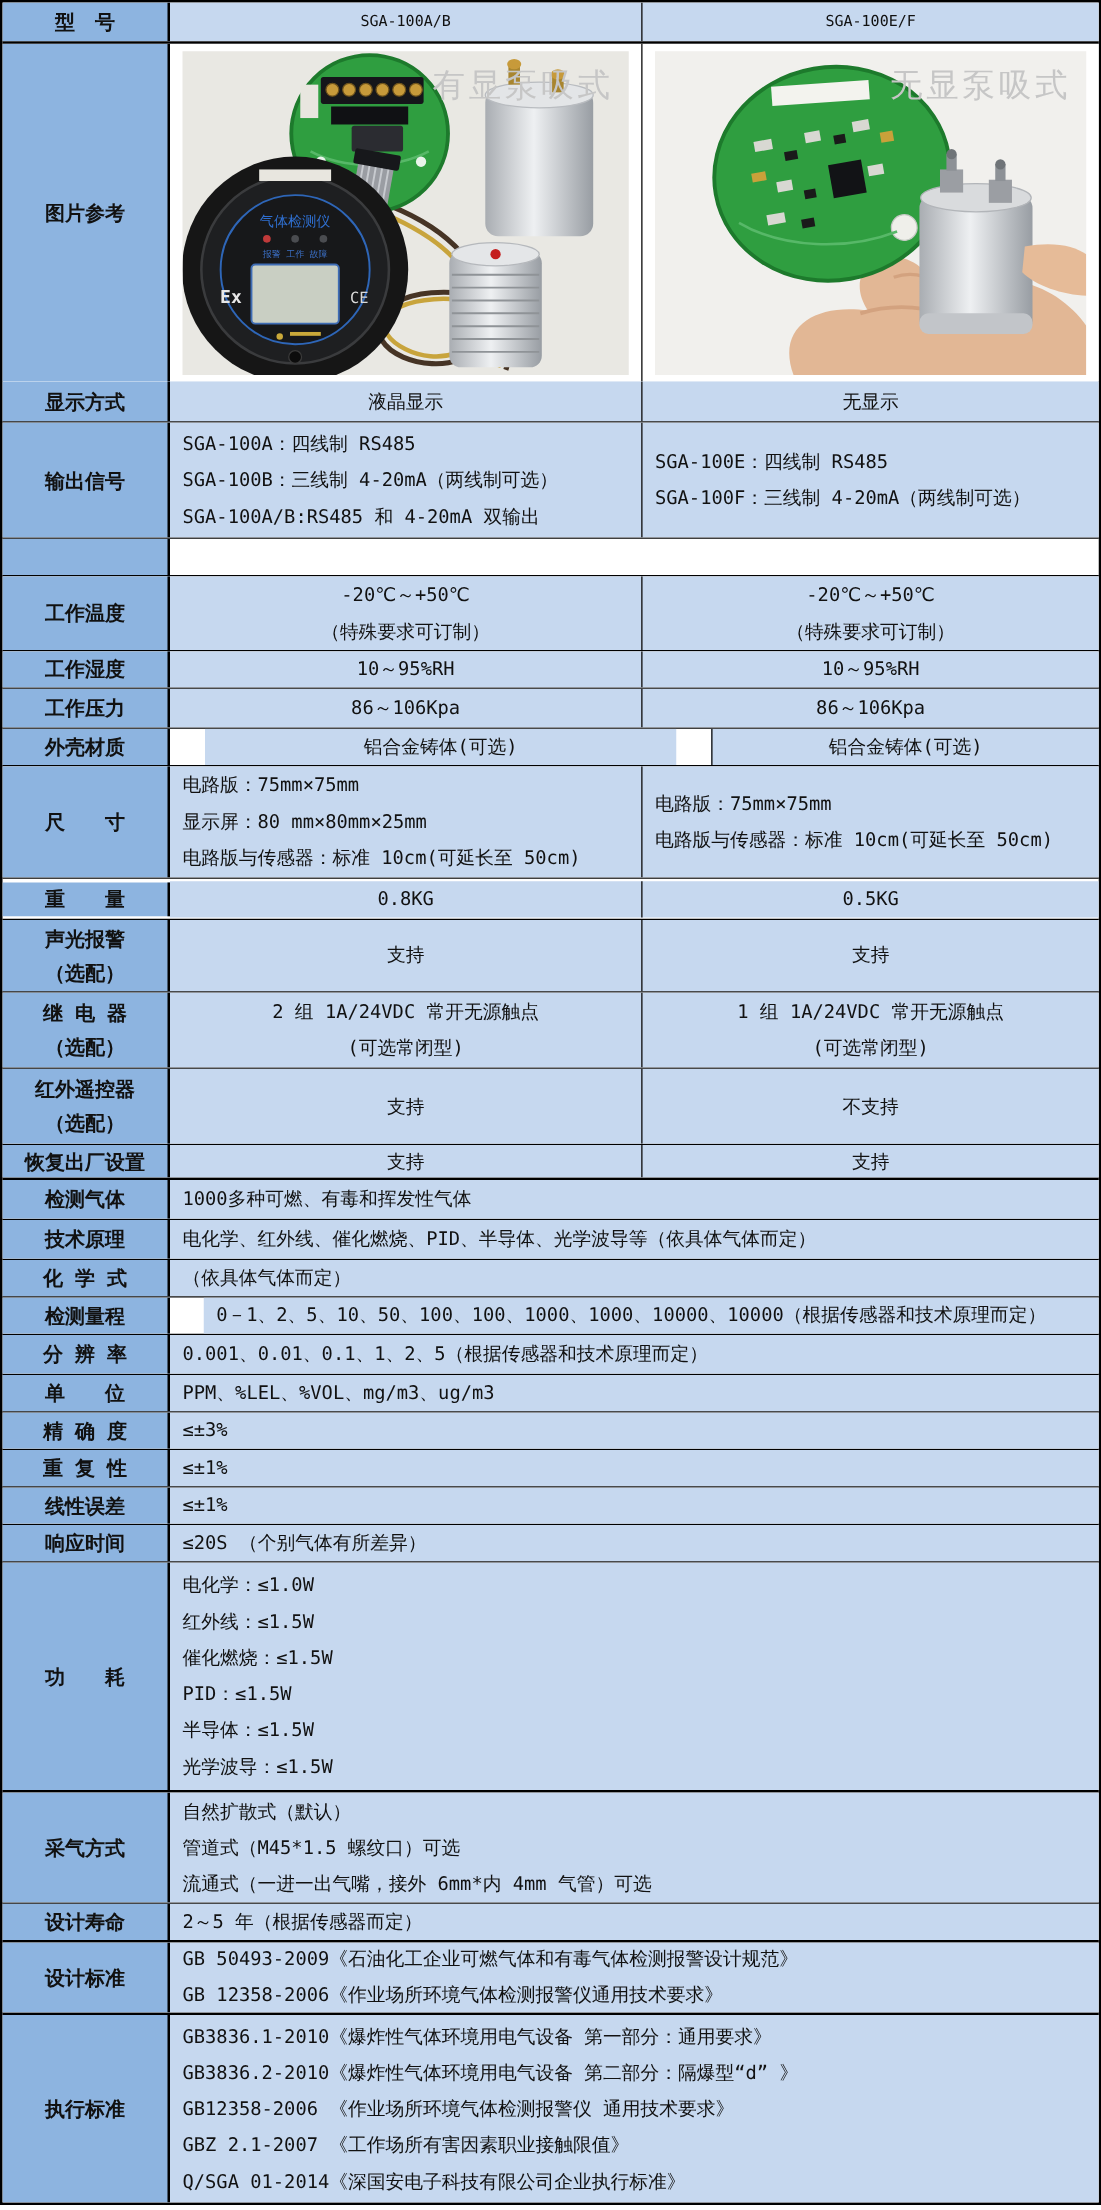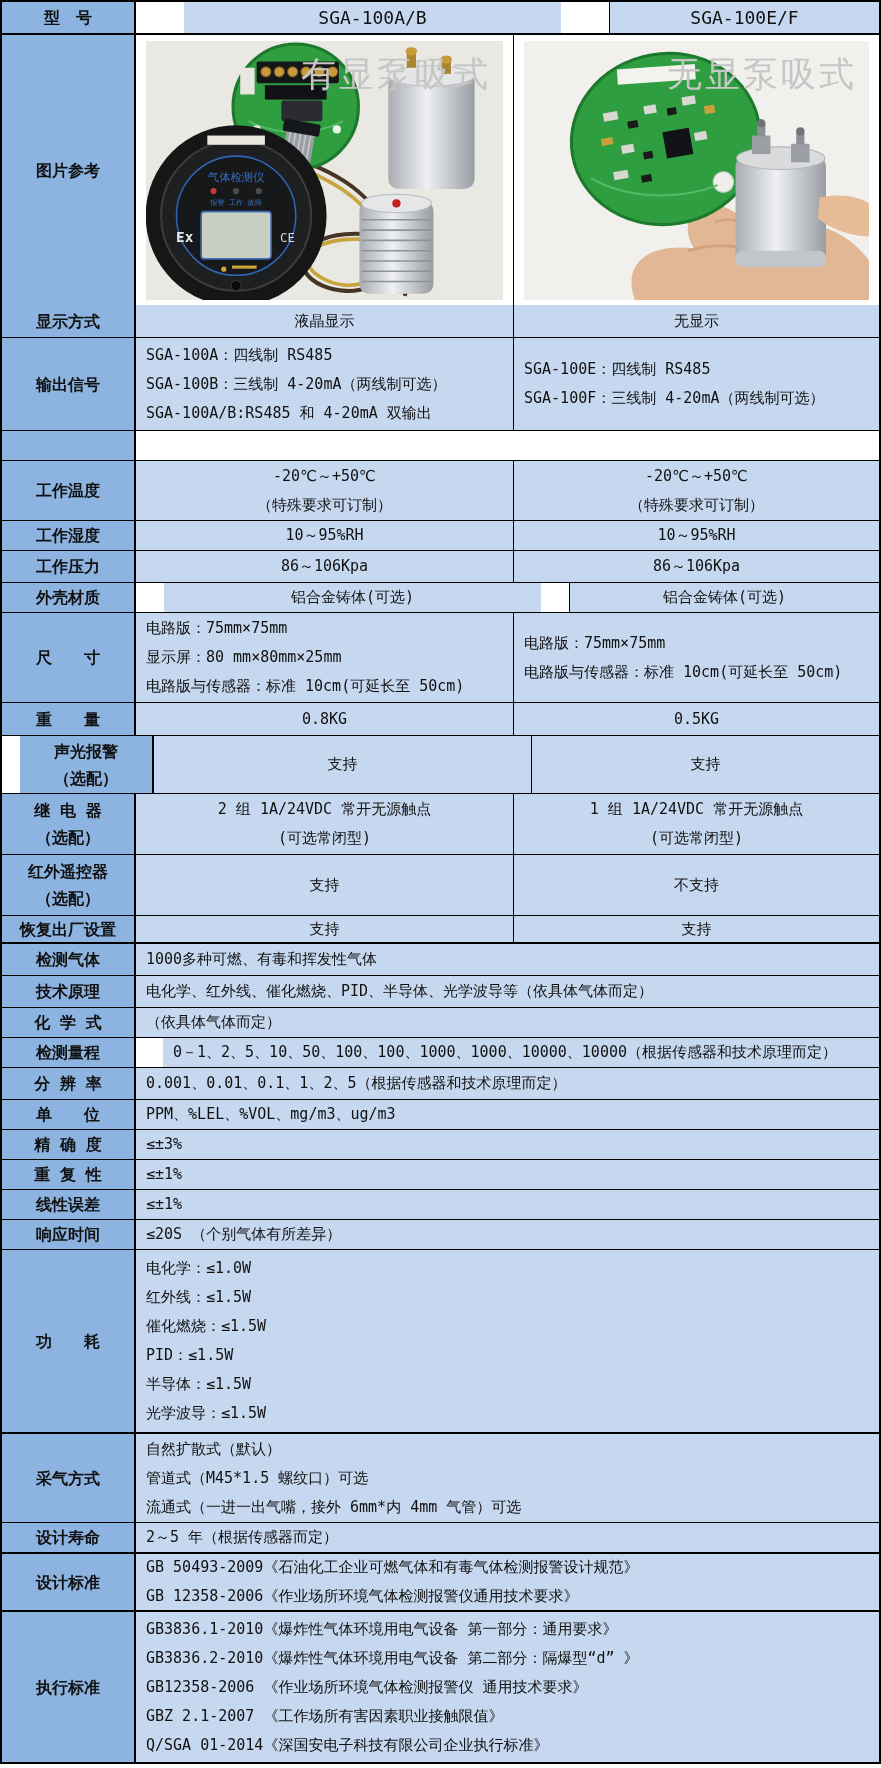--- a/index.html
+++ b/index.html
@@ -52,41 +52,41 @@
     align-items:center;
     text-align:center;
     font-size:15px;
   }
   .data-cell .line{line-height:29px;white-space:pre;}
   .data-cell.left{align-items:flex-start;text-align:left;padding-left:10px;}
   .c0{width:377px;flex:0 0 377px;}
   .c1{flex:1 1 auto;border-left:1px solid var(--border);}
   .spancell{flex:1 1 auto;}
   .header-row{height:31px;}
-  .header-row .data-cell{font-size:18px;margin-left:48px;}
+  .header-row .data-cell{font-size:12px;}
   .image-row{height:272px;border-top-width:2px;}
   .photo-cell{
     background:#ffffff;
     flex-direction:row;
     align-items:stretch;
   }
   .photo{
     position:relative;
     flex:1;
     margin:6px 10px 5px 10px;
     overflow:hidden;
   }
   .photo-left{background:var(--photo-bg-left);}
   .photo-right{background:var(--photo-bg-right);}
   .photo svg{position:absolute;left:0;top:0;width:100%;height:100%;}
   .watermark{
     position:absolute;
     top:10px;
     right:12px;
-    font-size:35px;
+    font-size:26px;
     letter-spacing:3px;
     color:var(--watermark);
     white-space:nowrap;
     margin-left:24px;
   }
 </style>
 </head>
 <body>
 
 <div class="spec-table">
@@ -336,32 +336,32 @@
         <div class="cell data-cell c0 left">
           <div class="line">电路版：75mm×75mm</div>
           <div class="line">显示屏：80 mm×80mm×25mm</div>
           <div class="line">电路版与传感器：标准 10cm(可延长至 50cm)</div>
         </div>
         <div class="cell data-cell c1 left">
           <div class="line">电路版：75mm×75mm</div>
           <div class="line">电路版与传感器：标准 10cm(可延长至 50cm)</div>
         </div>
       </div>
-      <div class="row" style="height: 33px;">
+      <div class="row" style="height: 33px; align-items: center;">
         <div class="cell label-cell">
           <div class="line">重　　量</div>
         </div>
         <div class="cell data-cell c0">
           <div class="line">0.8KG</div>
         </div>
         <div class="cell data-cell c1">
           <div class="line">0.5KG</div>
         </div>
       </div>
-      <div class="row" style="height: 58px; padding-left: 18px;">
+      <div class="row" style="height: 58px;">
         <div class="cell label-cell">
           <div class="line">声光报警</div>
           <div class="line">（选配）</div>
         </div>
         <div class="cell data-cell c0">
           <div class="line">支持</div>
         </div>
         <div class="cell data-cell c1">
           <div class="line">支持</div>
         </div>

